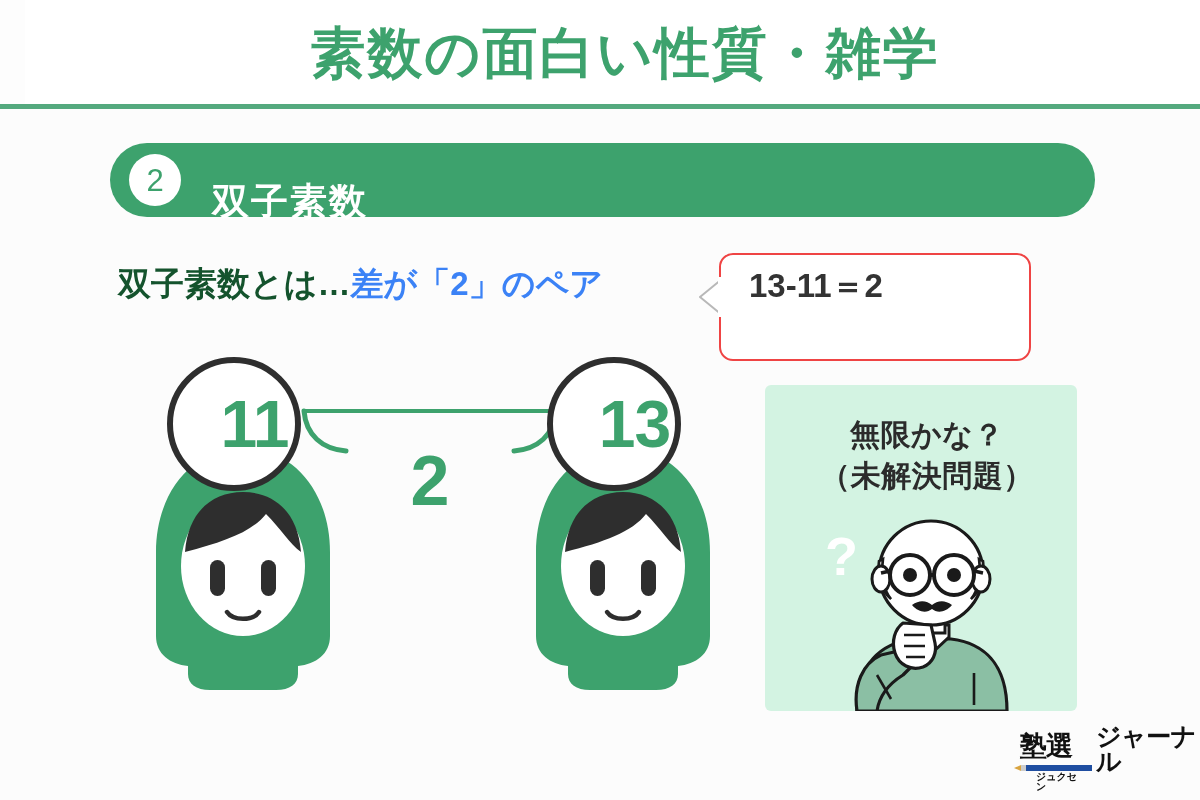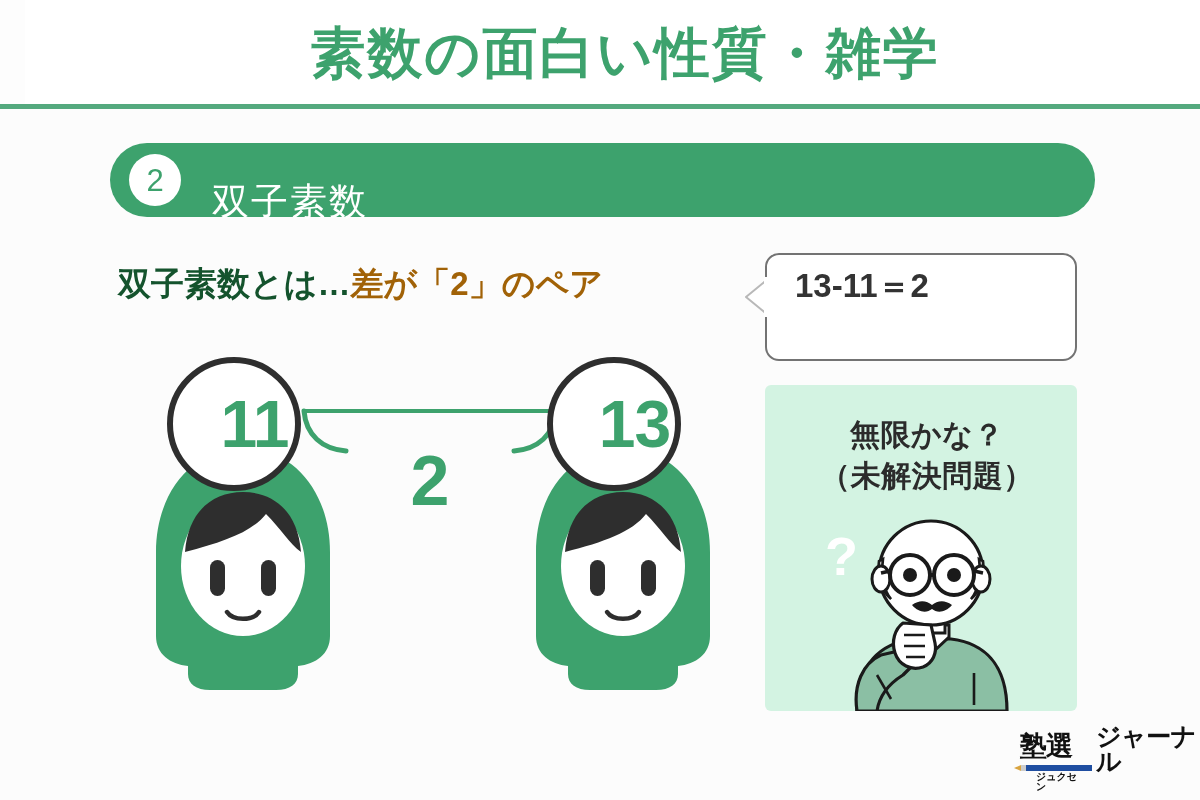--- a/index.html
+++ b/index.html
@@ -83,48 +83,48 @@
     display: flex;
     align-items: center;
     justify-content: center;
     line-height: 1;
     flex: 0 0 auto;
   }
   .section-title {
     margin-left: 31px;
     color: #ffffff;
     font-size: 37px;
-    font-weight: normal;
+    font-weight: bold;
     letter-spacing: 2px;
     line-height: 1;
     margin-top: 43px;
   }
 
   
   .def-line {
     position: absolute;
     left: 118px;
     top: 264px;
     font-size: 33px;
     font-weight: bold;
     line-height: 1.2;
     white-space: nowrap;
   }
   .def-lead { color: #14532d; }
-  .def-accent { color: #a16207; }
+  .def-accent { color: #3b82f6; }
 
   
   .bubble {
     position: absolute;
-    left: 765px;
+    left: 719px;
     top: 253px;
     width: 312px;
     height: 108px;
     background: #ffffff;
-    border: 2px solid #737373;
+    border: 2px solid #ef4444;
     border-radius: 14px;
     padding: 9px 8px 0 28px;
   }
   .bubble-line {
     color: #333333;
     font-size: 33px;
     font-weight: bold;
     line-height: 1.32;
     letter-spacing: 0px;
     white-space: nowrap;

